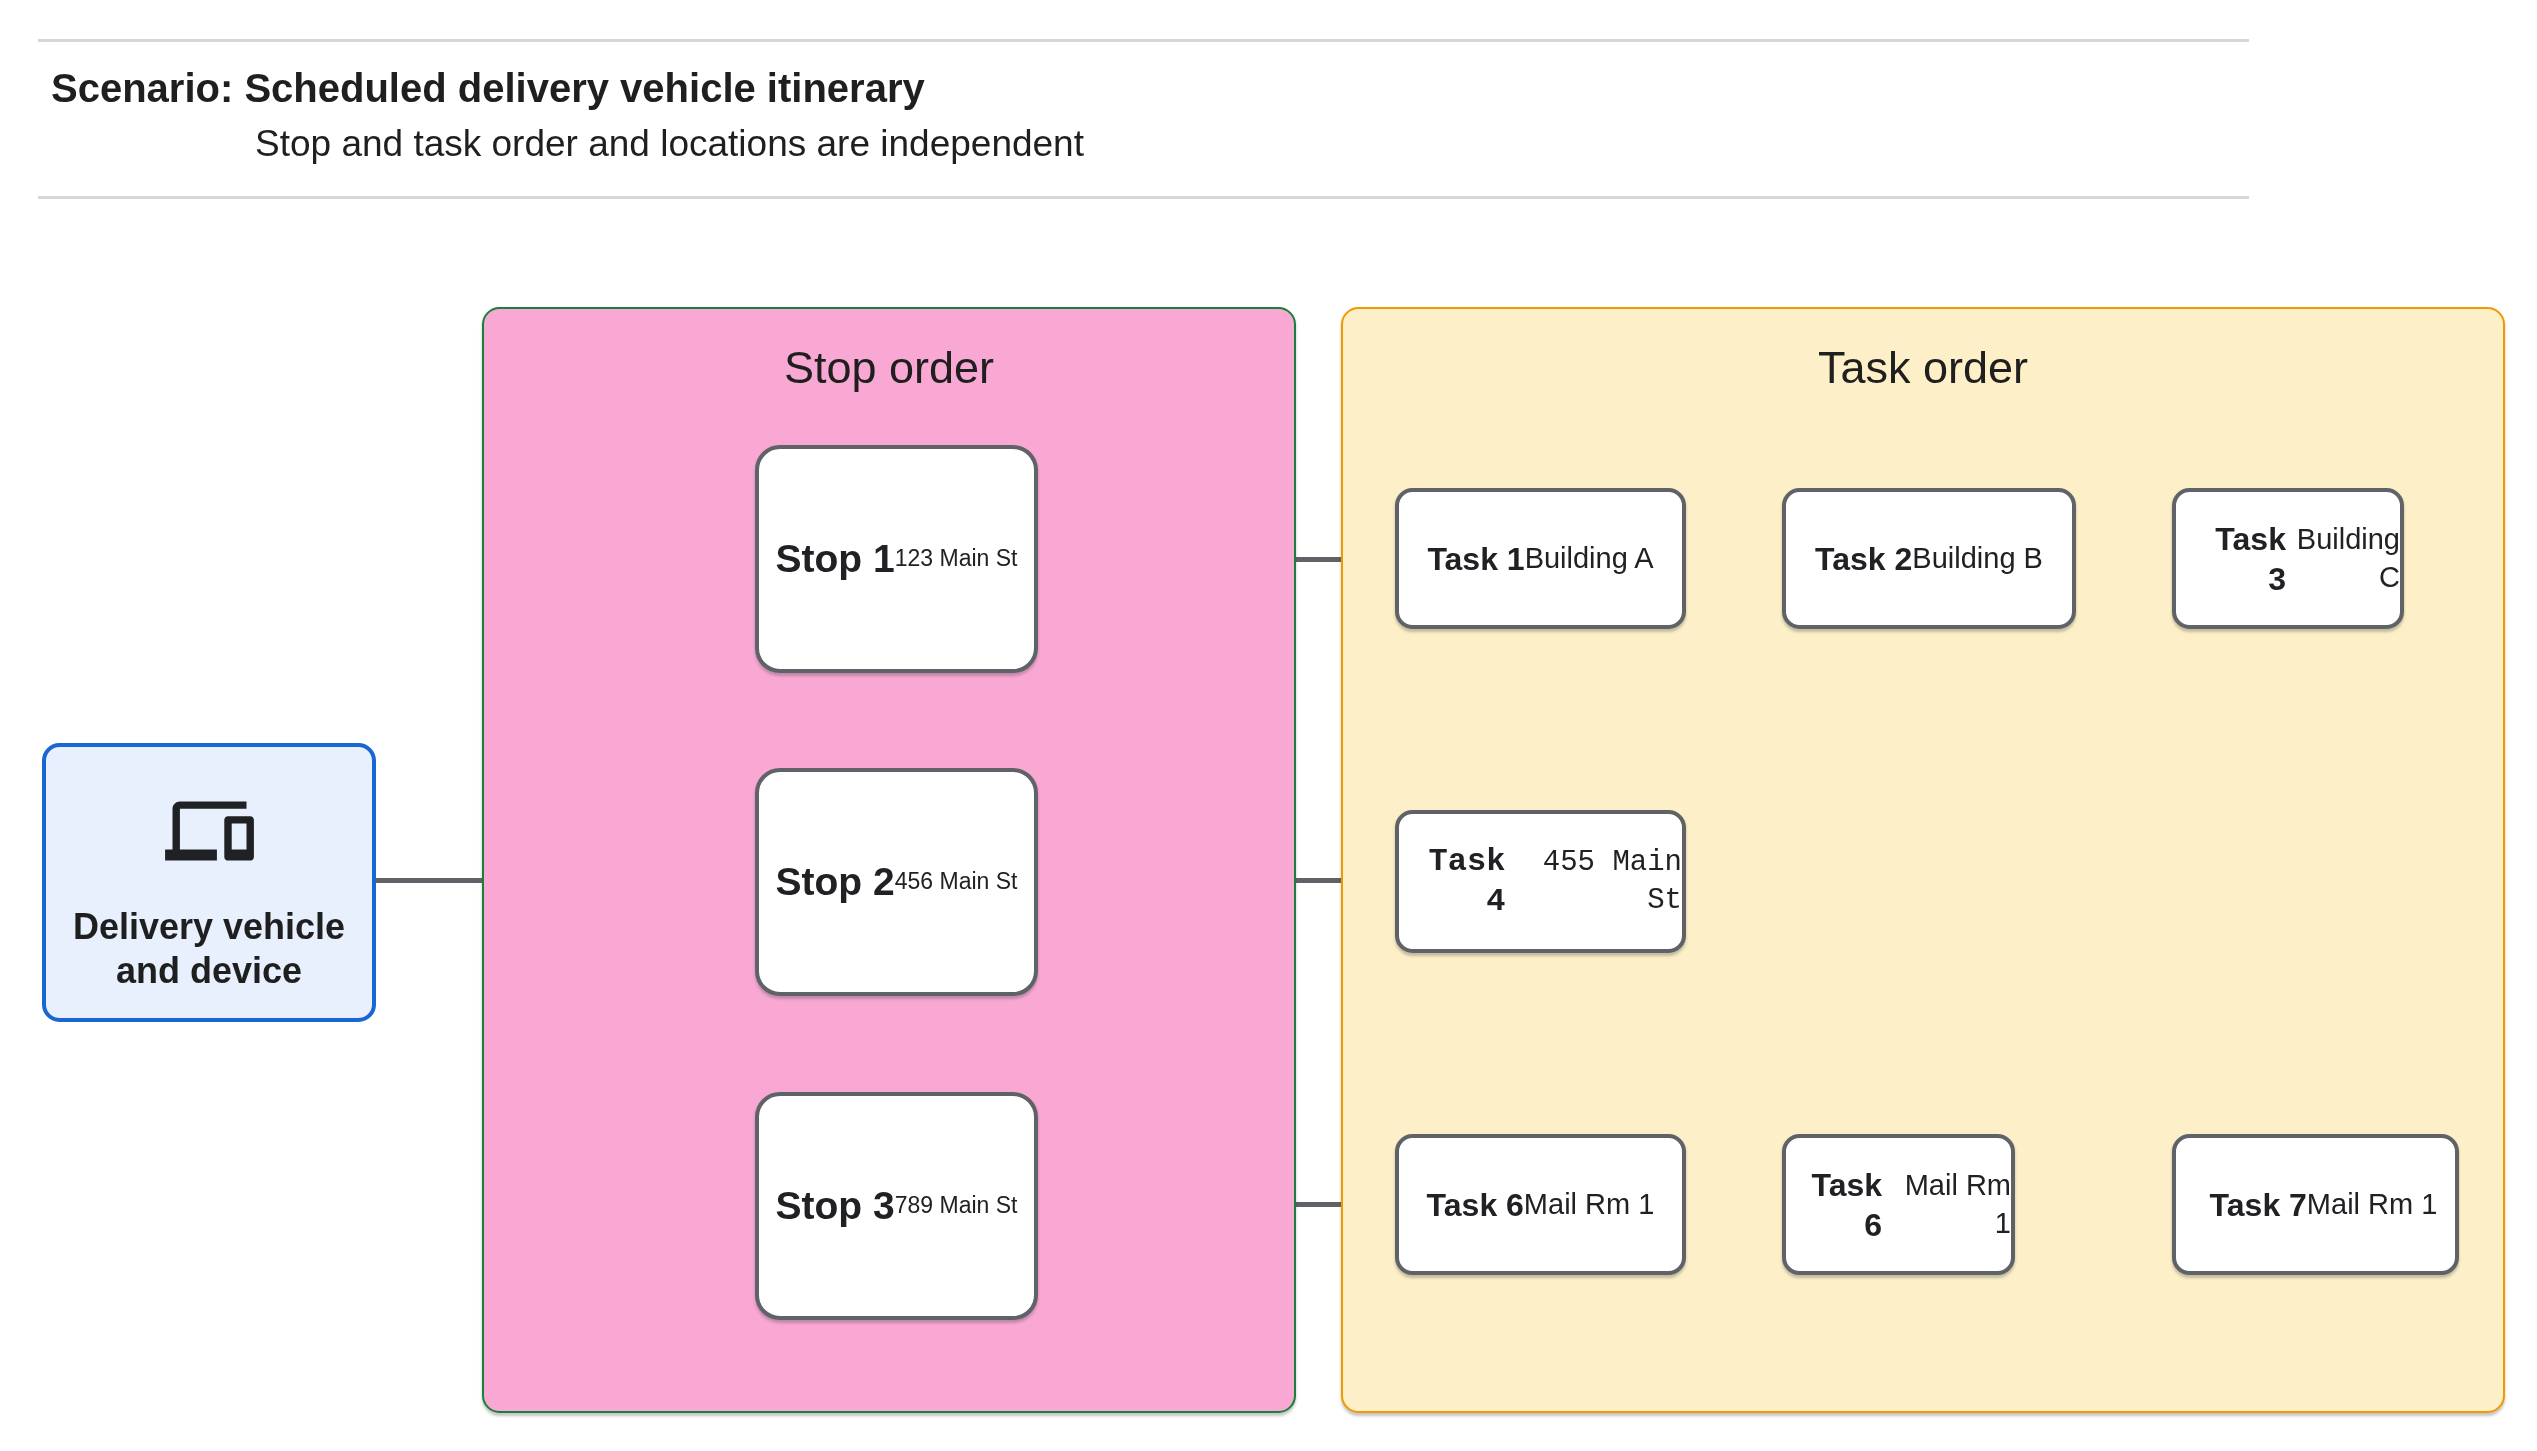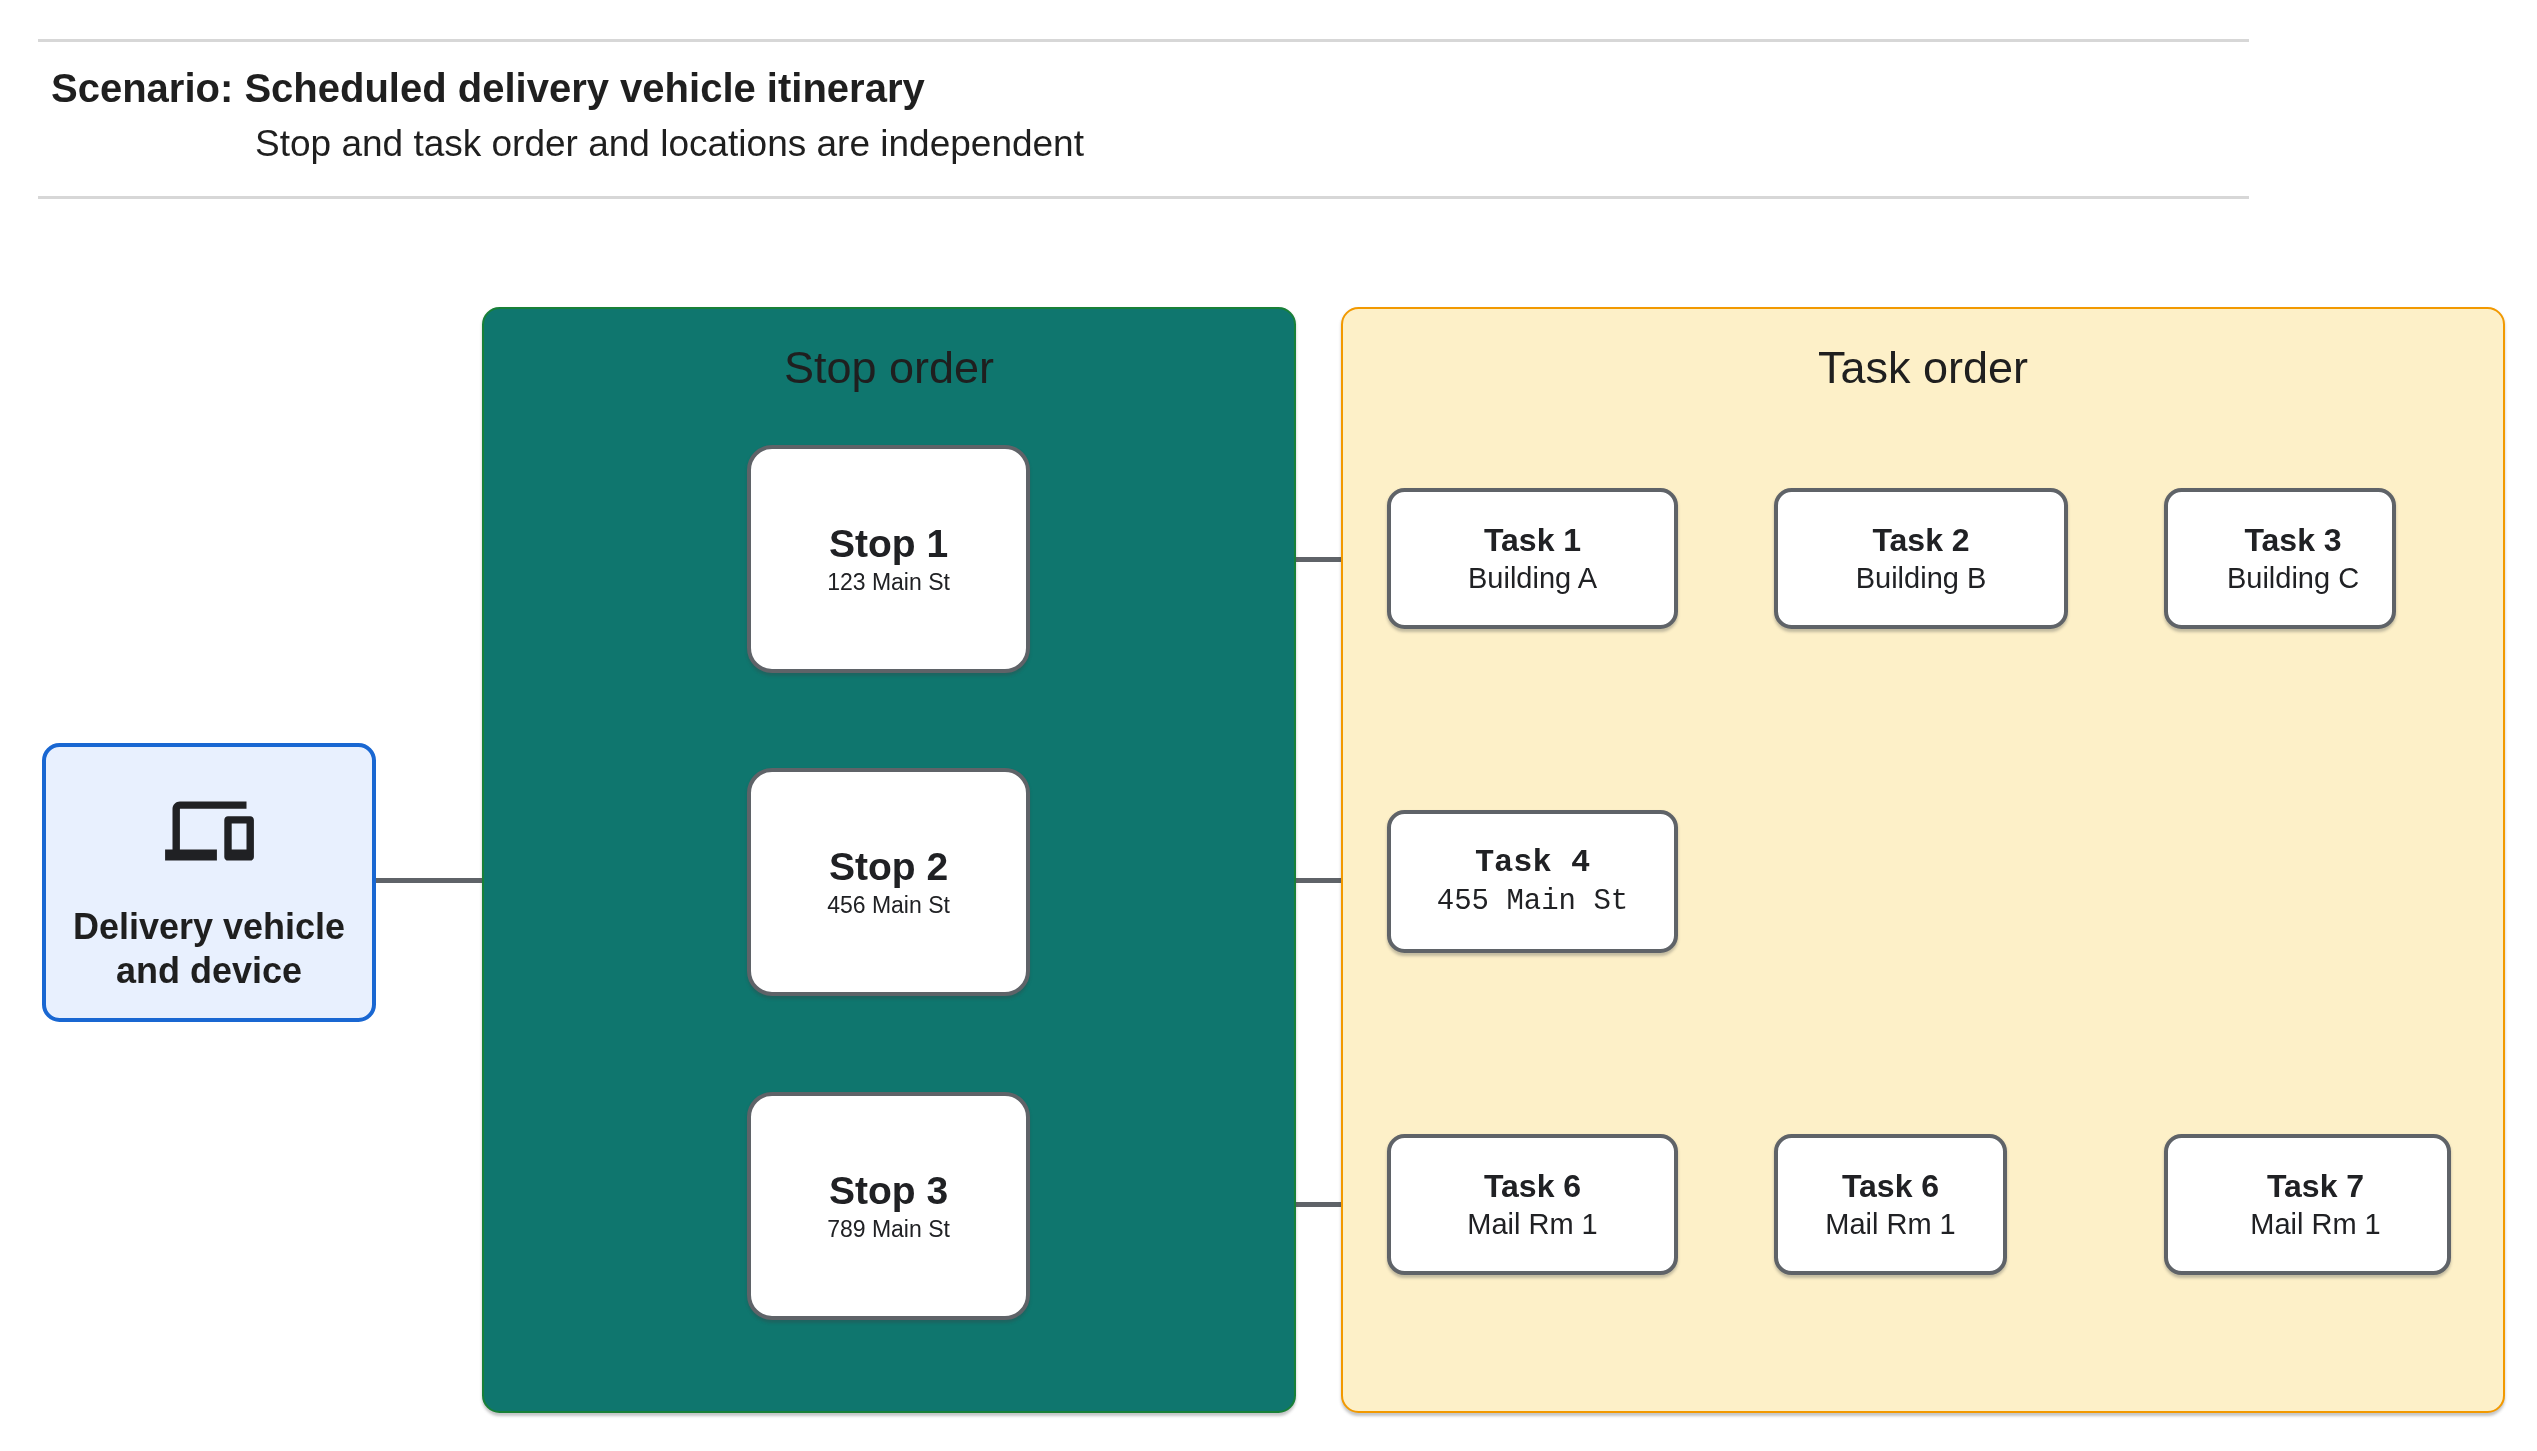--- a/index.html
+++ b/index.html
@@ -45,21 +45,21 @@
     position: absolute;
     top: 307px;
     height: 1106px;
     border-radius: 17.5px;
     box-sizing: border-box;
     box-shadow: 0 2.9px 2.9px rgba(60,64,67,0.30);
   }
   .panel-stop {
     left: 482px;
     width: 814px;
-    background: #0f766e;
+    background: #f9a8d4;
     border: 2.9px solid #188038;
   }
   .panel-task {
     left: 1341px;
     width: 1164px;
     background: #fdf0c8;
     border: 2.9px solid #f29900;
   }
   .panel-title {
     position: absolute;
@@ -82,24 +82,24 @@
 
   
   .node {
     position: absolute;
     background: #ffffff;
     border: 4.8px solid #5f6368;
     border-radius: 21.3px;
     box-sizing: border-box;
     box-shadow: 0 2.9px 2.9px rgba(60,64,67,0.30);
     display: flex;
-    flex-direction: column;
     align-items: center;
     justify-content: center;
-    text-align: left;
+    text-align: right;
+    margin-left: 8px;
   }
   .stop-node { left: 747px; width: 283px; height: 228px; border-radius: 25px; }
   .stop-node .node-title { font-size: 39px; font-weight: 700; line-height: 1.25; }
   .stop-node .node-sub   { font-size: 23px; font-weight: 400; line-height: 1.3; }
 
   .task-node { height: 141px; border-radius: 17.5px; }
   .task-node .node-title { font-size: 32px; font-weight: 700; line-height: 1.25; }
   .task-node .node-sub   { font-size: 29px; font-weight: 400; line-height: 1.3; }
 
   

